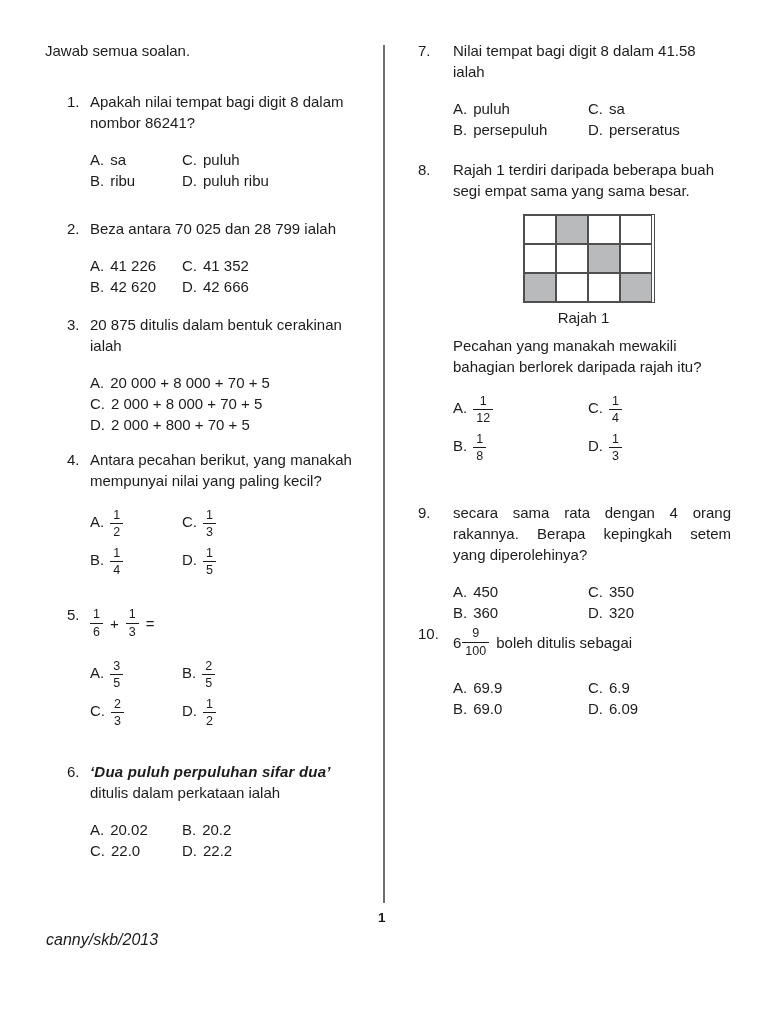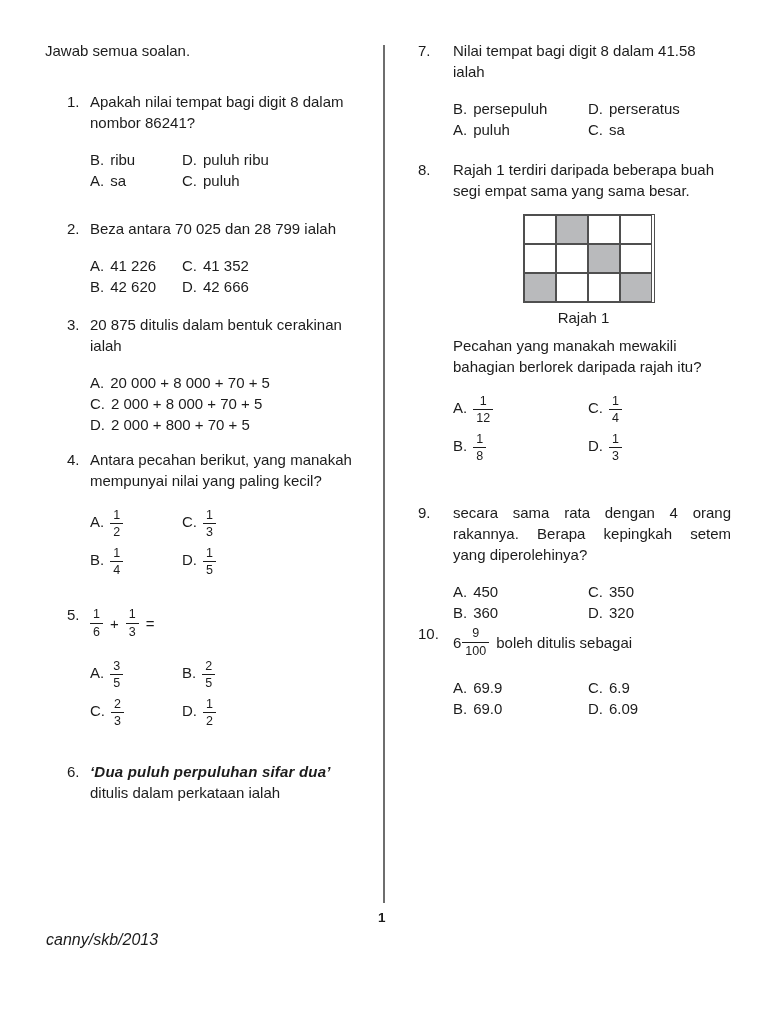--- a/index.html
+++ b/index.html
@@ -68,26 +68,26 @@
   <div class="instruction">Jawab semua soalan.</div>
   <div class="divider"></div>
   <div class="col left" id="col-left">
       <div class="question q1">
         <div class="qnum">1.</div>
         <div class="qbody">
           <div class="line">Apakah nilai tempat bagi digit 8 dalam</div>
           <div class="line">nombor 86241?</div>
           <div class="options">
             <div class="opt-row">
+              <span class="opt opt0"><span class="opt-label">A.</span><span class="opt-value">sa</span></span>
+              <span class="opt"><span class="opt-label">C.</span><span class="opt-value">puluh</span></span>
+            </div>
+            <div class="opt-row">
               <span class="opt opt0"><span class="opt-label">B.</span><span class="opt-value">ribu</span></span>
               <span class="opt"><span class="opt-label">D.</span><span class="opt-value">puluh ribu</span></span>
-            </div>
-            <div class="opt-row">
-              <span class="opt opt0"><span class="opt-label">A.</span><span class="opt-value">sa</span></span>
-              <span class="opt"><span class="opt-label">C.</span><span class="opt-value">puluh</span></span>
             </div>
           </div>
         </div>
       </div>
       <div class="question q2">
         <div class="qnum">2.</div>
         <div class="qbody">
           <div class="line">Beza antara 70 025 dan 28 799 ialah</div>
           <div class="options">
             <div class="opt-row">
@@ -160,37 +160,47 @@
               <span class="opt"><span class="opt-label">D.</span><span class="frac"><span class="fnum">1</span><span class="fden">2</span></span></span>
             </div>
           </div>
         </div>
       </div>
       <div class="question q6">
         <div class="qnum">6.</div>
         <div class="qbody">
           <div class="line bi">‘Dua puluh perpuluhan sifar dua’</div>
           <div class="line">ditulis dalam perkataan ialah</div>
+          <div class="options">
+            <div class="opt-row">
+              <span class="opt opt0"><span class="opt-label">A.</span><span class="opt-value">20.02</span></span>
+              <span class="opt"><span class="opt-label">B.</span><span class="opt-value">20.2</span></span>
+            </div>
+            <div class="opt-row">
+              <span class="opt opt0"><span class="opt-label">C.</span><span class="opt-value">22.0</span></span>
+              <span class="opt"><span class="opt-label">D.</span><span class="opt-value">22.2</span></span>
+            </div>
+          </div>
         </div>
       </div>
     </div>
   <div class="col right" id="col-right">
       <div class="question q7">
         <div class="qnum">7.</div>
         <div class="qbody">
           <div class="line">Nilai tempat bagi digit 8 dalam 41.58</div>
           <div class="line">ialah</div>
           <div class="options">
             <div class="opt-row">
+              <span class="opt opt0"><span class="opt-label">A.</span><span class="opt-value">puluh</span></span>
+              <span class="opt"><span class="opt-label">C.</span><span class="opt-value">sa</span></span>
+            </div>
+            <div class="opt-row">
               <span class="opt opt0"><span class="opt-label">B.</span><span class="opt-value">persepuluh</span></span>
               <span class="opt"><span class="opt-label">D.</span><span class="opt-value">perseratus</span></span>
-            </div>
-            <div class="opt-row">
-              <span class="opt opt0"><span class="opt-label">A.</span><span class="opt-value">puluh</span></span>
-              <span class="opt"><span class="opt-label">C.</span><span class="opt-value">sa</span></span>
             </div>
           </div>
         </div>
       </div>
       <div class="question q8">
         <div class="qnum">8.</div>
         <div class="qbody">
           <div class="line">Rajah 1 terdiri daripada beberapa buah</div>
           <div class="line">segi empat sama yang sama besar.</div>
           <div class="figwrap">

